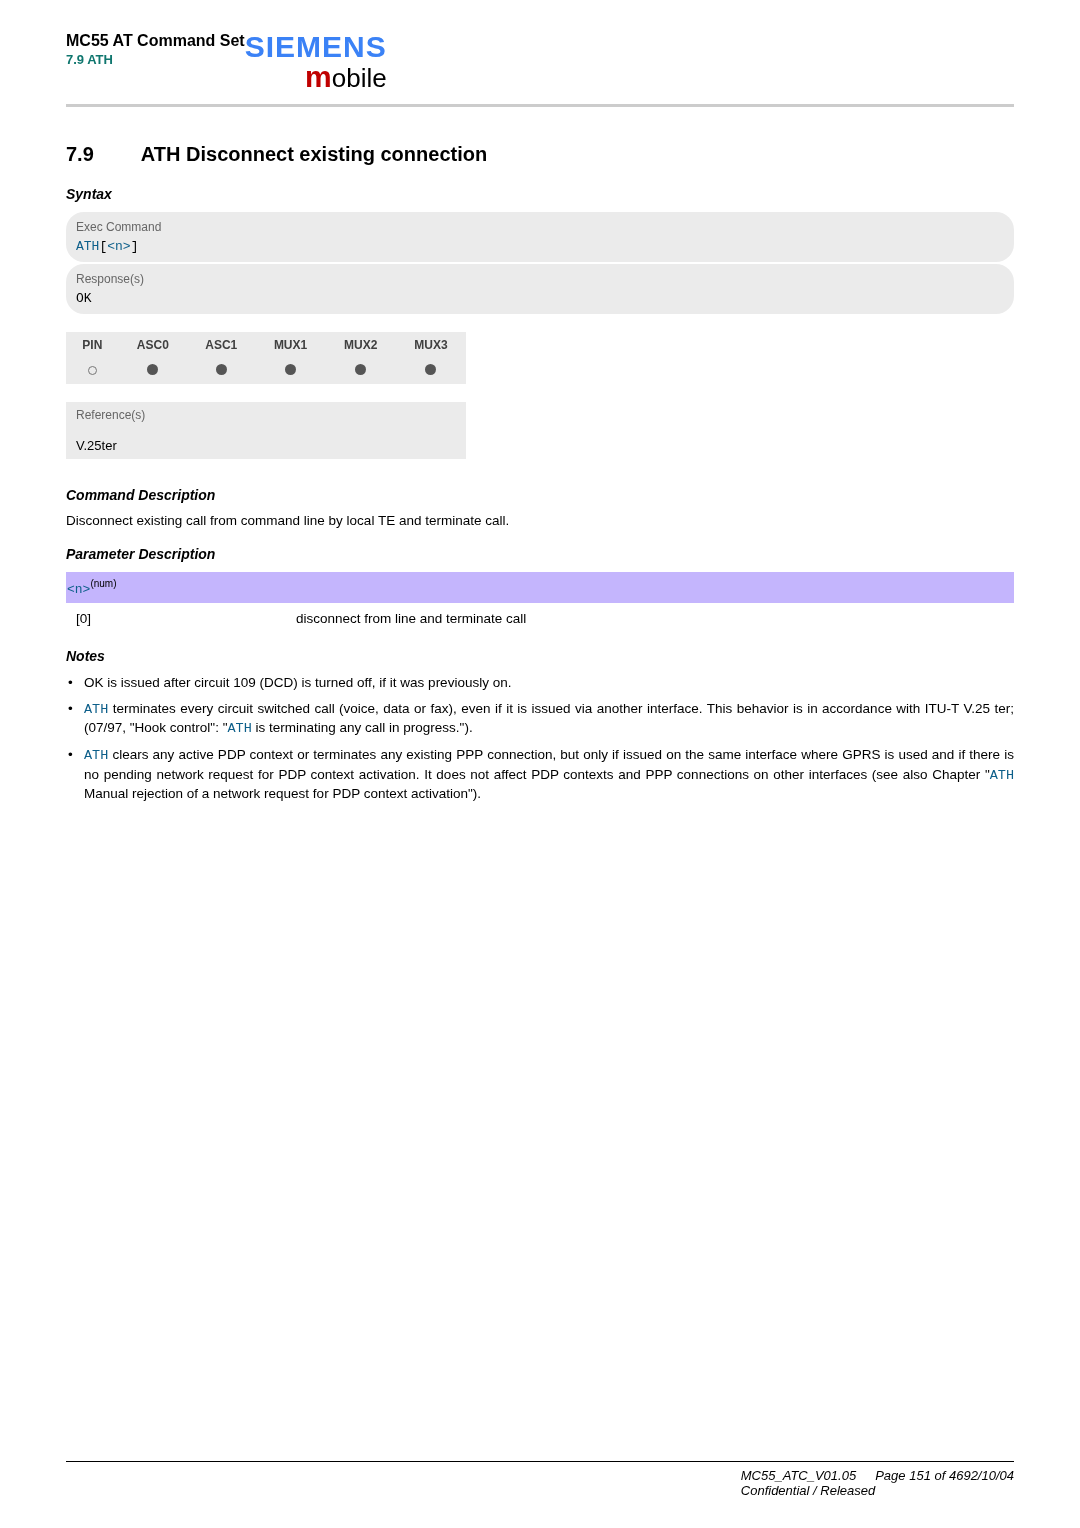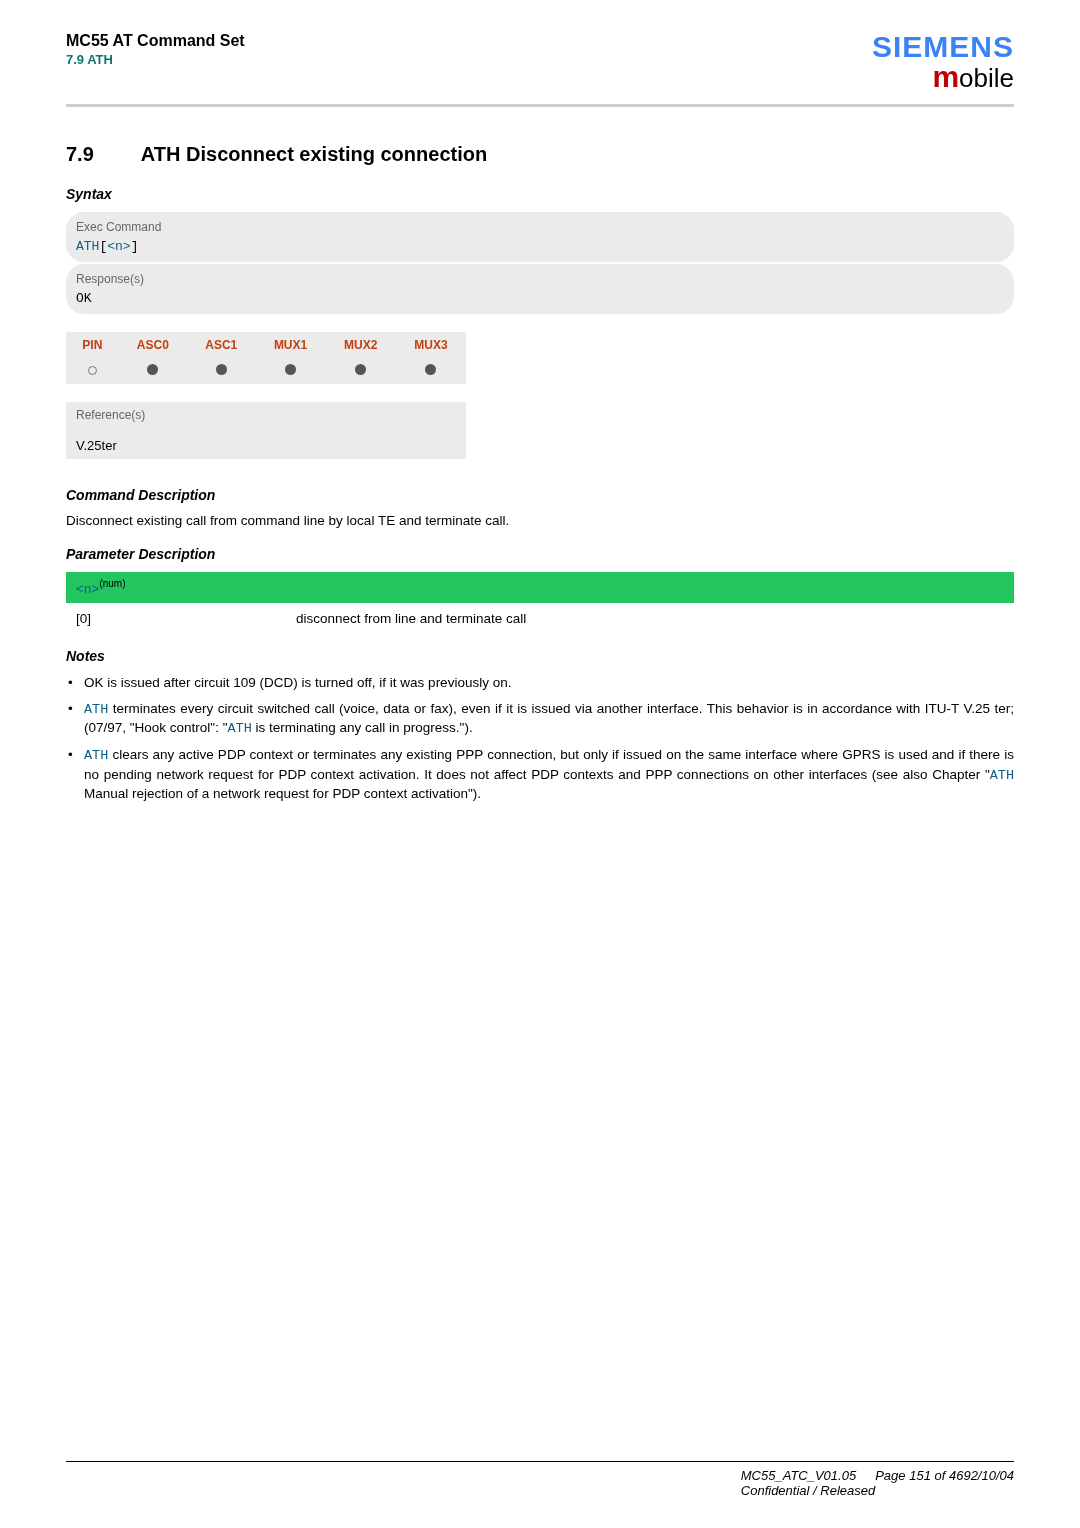--- a/index.html
+++ b/index.html
@@ -8,21 +8,20 @@
     font-size: 14px;
     color: #000;
     background: #fff;
     width: 1080px;
     height: 1528px;
     position: relative;
     padding: 0 66px;
   }
   .header {
     display: flex;
-    justify-content: space-between;
     align-items: flex-start;
     padding-top: 32px;
     padding-bottom: 8px;
   }
   .header-left { }
   .doc-title {
     font-size: 16px;
     font-weight: bold;
   }
   .doc-subtitle {
@@ -87,21 +86,21 @@
   .compat-table {
     background: #ebebeb;
     width: 400px;
     border-collapse: collapse;
     margin-bottom: 2px;
   }
   .compat-table th, .compat-table td {
     padding: 6px 10px;
     text-align: center;
     font-size: 12px;
-    color: #c2410c;
+    color: #404040;
   }
   .dot-filled {
     display: inline-block;
     width: 11px; height: 11px;
     border-radius: 50%;
     background: #555;
   }
   .dot-empty {
     display: inline-block;
     width: 9px; height: 9px;
@@ -113,22 +112,22 @@
     background: #ebebeb;
     width: 400px;
     padding: 6px 10px;
   }
   .ref-label { color: #666; font-size: 12px; margin-bottom: 16px; }
   .ref-val { font-size: 13px; }
 
   .body-text { font-size: 13.5px; margin-bottom: 18px; }
 
   .param-box {
-    background: #22c55e;
-    padding: 6px 10px;
+    background: #c4b5fd;
+    padding: 6px 1px;
     margin-bottom: 2px;
   }
   .param-box .mono { font-size: 13px; }
   .sup { font-size: 10px; vertical-align: super; color: #000; }
   .param-row {
     display: flex;
     padding: 6px 10px;
     font-size: 13.5px;
   }
   .param-key { width: 220px; }

